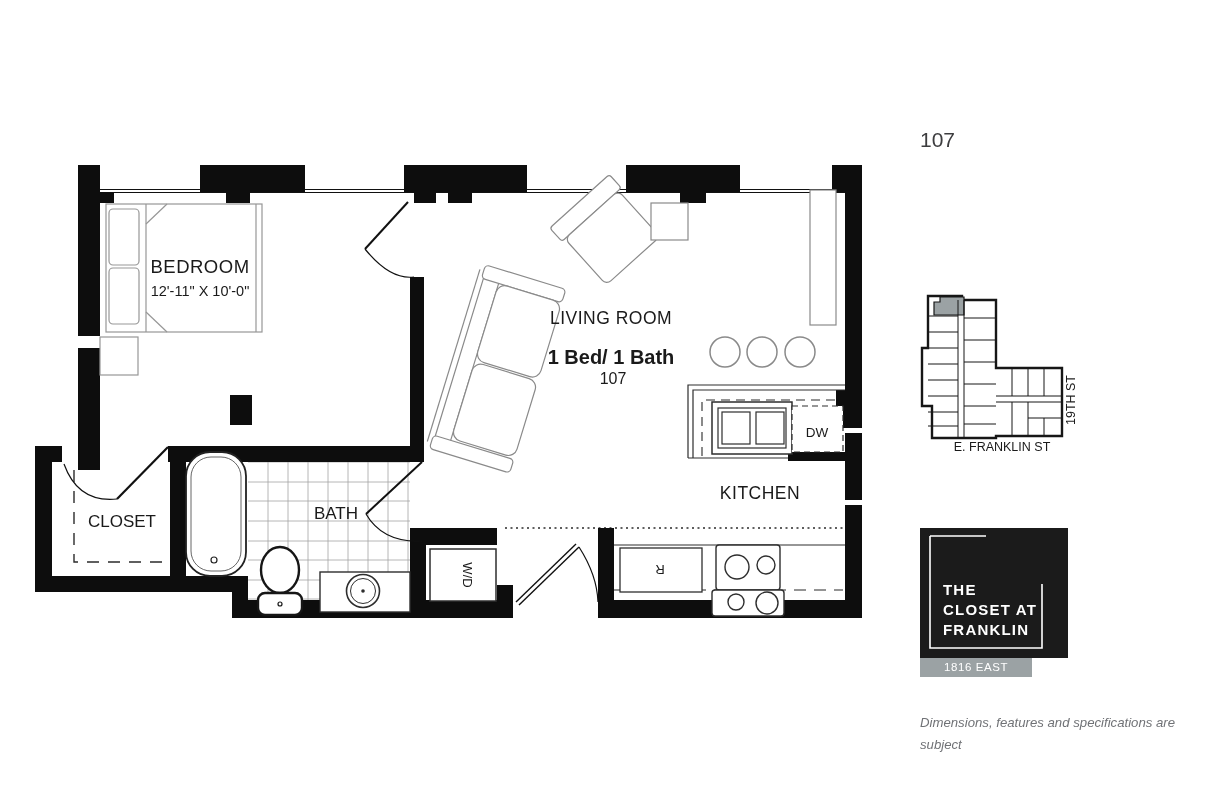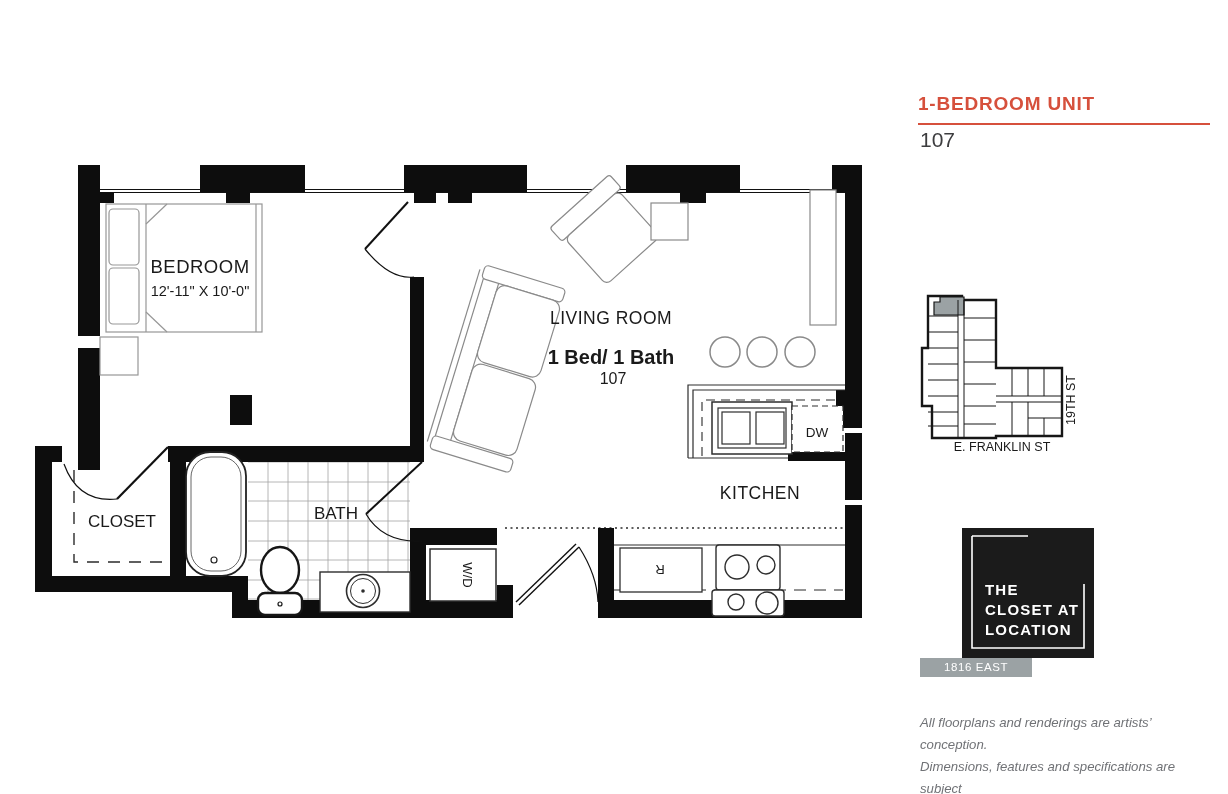--- a/index.html
+++ b/index.html
@@ -6,21 +6,21 @@
   .canvas{position:relative;width:1228px;height:794px;background:#ffffff;overflow:hidden;
           font-family:"Liberation Sans", sans-serif;}
   svg text{font-family:"Liberation Sans", sans-serif;fill:#1a1a1a;}
   .plan{position:absolute;left:0;top:0;}
   
   .sidebar{position:absolute;left:918px;top:0;width:292px;height:794px;}
   .heading{position:absolute;left:0;width:292px;font-size:19px;font-weight:bold;
            letter-spacing:0.8px;color:var(--accent);padding-bottom:8px;border-bottom:2px solid var(--accent);}
   .unit-number{position:absolute;left:2px;top:128px;font-size:21px;color:#3d3d3f;}
   .map-wrap{position:absolute;left:0;top:288px;}
-  .logo{position:absolute;left:2px;top:528px;width:132px;height:130px;background:var(--logo-bg);margin-left:42px;}
+  .logo{position:absolute;left:2px;top:528px;width:148px;height:130px;background:var(--logo-bg);}
   .logo-frame{position:absolute;left:0;top:0;}
   .logo-lines{position:absolute;left:23px;top:52px;color:#fff;font-weight:bold;
               font-size:15px;line-height:20px;letter-spacing:1.2px;}
   .logo-address{position:absolute;left:2px;top:658px;width:112px;height:19px;background:var(--gray-bar);
                 color:#fff;font-size:11.5px;font-weight:normal;letter-spacing:0.6px;text-align:center;
                 line-height:19px;}
   .disclaimer{position:absolute;left:2px;top:712px;width:292px;font-size:13.2px;font-style:italic;
               color:#707276;line-height:22px;}
 </style>
 </head>
@@ -186,23 +186,20 @@
       <text x="336" y="519" font-size="17" text-anchor="middle">BATH</text>
       <text x="122" y="527" font-size="17" text-anchor="middle">CLOSET</text>
       <text x="463" y="575" font-size="13" text-anchor="middle" transform="rotate(90,463,575)">W/D</text>
       <text x="660" y="571" font-size="13" text-anchor="middle" transform="rotate(180,660,568)">R</text>
       <text x="817" y="437" font-size="13.5" text-anchor="middle">DW</text>
     </g>
   </svg>
 
   <div class="sidebar">
 
-    <div class="heading" style="top:93px">
-      <span>1-BEDROOM UNIT</span>
-    </div>
     <div class="unit-number">107</div>
 
 
     <div class="map-wrap">
       <svg width="172" height="170" viewBox="0 0 172 170">
         <g fill="none" stroke="#161616">
           <path d="M10,8 H44 V12 H78 V80 H144 V148 H78 V150 H14 V118 H4 V60 H10 Z" stroke-width="2.4"></path>
           <polygon points="16,14 22,14 22,9 46,9 46,27 16,27" fill="#9ba2a4" stroke="#161616" stroke-width="1.2"></polygon>
           <g stroke-width="1">
             <path d="M40,12 V150 M46,12 V150"></path>
@@ -218,24 +215,23 @@
       </svg>
     </div>
 
     <div class="logo">
       <svg class="logo-frame" width="132" height="130" viewBox="0 0 132 130">
         <path d="M10,8 H66 M10,8 V120 H122 V56" fill="none" stroke="#fff" stroke-width="1.6"></path>
       </svg>
       <div class="logo-lines">
         <div>THE</div>
         <div>CLOSET AT</div>
-        <div>LOCATION</div>
+        <div>FRANKLIN</div>
       </div>
     </div>
     <div class="logo-address">1816 EAST STREET</div>
 
     <div class="disclaimer">
-      <div>All floorplans and renderings are artists’ conception.</div>
       <div>Dimensions, features and specifications are subject</div>
 
     </div>
   </div>
 </div>
 
 </body></html>

